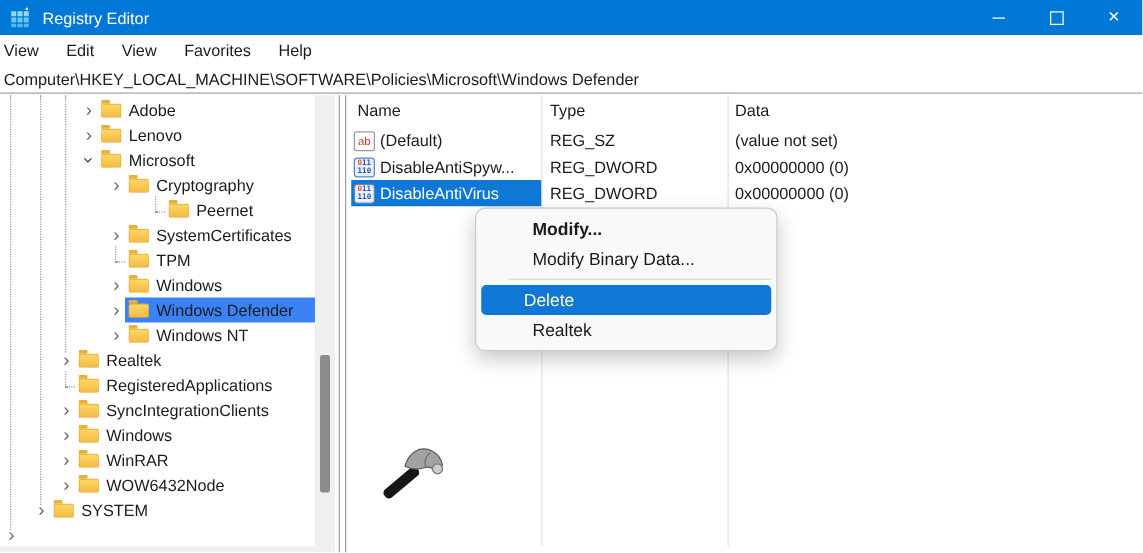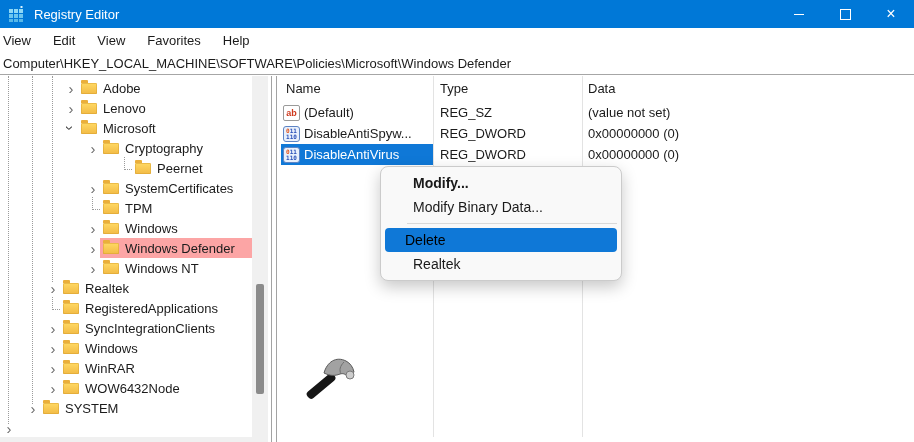--- a/index.html
+++ b/index.html
@@ -34,21 +34,21 @@
   .guide3{left:52px;top:0;height:206px}
   .tree-rows{position:absolute;left:0;top:2px;width:100%}
   .tree-row{height:20px;display:flex;align-items:center;font-size:13px;white-space:nowrap}
   .chev{width:14px;height:16px;flex:0 0 14px;display:flex;align-items:center;justify-content:center;
         color:#6a6a6a;font-size:15px;line-height:1}
   .chev.expanded{transform:rotate(90deg);color:#3c3c3c}
   .elbow{width:14px;height:16px;flex:0 0 14px;position:relative}
   .elbow::before{content:"";position:absolute;left:6px;top:-3px;width:7px;height:12px;
                  border-left:1px dotted #9b9b9b;border-bottom:1px dotted #9b9b9b}
   .row-body{display:flex;align-items:center;height:20px;padding:0 4px 0 3px}
-  .row-body.selected{background:#fca5a5;padding-right:18px}
+  .row-body.selected{background:#3b82f6;padding-right:18px}
   .folder{position:relative;width:16px;height:11px;margin-right:6px;flex:0 0 16px;
           background:linear-gradient(180deg,#ffd964 0%,#f2ba45 100%);
           border-radius:1.5px;box-shadow:inset 0 0 0 0.5px #d7a02f}
   .folder::before{content:"";position:absolute;left:0;top:-2.5px;width:7px;height:3px;
           background:#eaaf3b;border-radius:1px 1px 0 0}
 
   
   .v-scroll{position:absolute;left:252px;top:76px;width:16px;height:361px;background:#f0f0f0}
   .v-thumb{position:absolute;left:4px;top:208px;width:8px;height:110px;background:#8b8b8b;border-radius:2px}
   .h-scroll{position:absolute;left:0;top:437px;width:268px;height:5px;background:#f0f0f0}
@@ -63,35 +63,35 @@
   .col-label{position:absolute;top:5px}
   .col-name{left:8px}.col-type{left:162px}.col-data{left:310px}
   .list-rows{position:absolute;top:26px;left:0;width:100%}
   .list-row{height:21px;position:relative;font-size:13px}
   .cell-name{position:absolute;left:3px;top:0;height:21px;width:152px;display:flex;
              align-items:center;padding-left:2px;box-sizing:border-box;overflow:hidden}
   .cell-name.sel{background:#0f78d7;color:#fff}
   .cell-type{position:absolute;left:162px;top:3px}
   .cell-data{position:absolute;left:310px;top:3px}
   .icon-sz{width:15px;height:14px;margin-right:4px;flex:0 0 15px;border:1px solid #9a9a9a;border-radius:2px;
-           background:#fff;color:#cf3a1e;font-weight:bold;font-size:9px;
+           background:#fff;color:#cf3a1e;font-weight:normal;font-size:9px;
            display:flex;align-items:center;justify-content:center}
   .icon-dword{width:15px;height:14px;margin-right:4px;flex:0 0 15px;border:1px solid #5d84c4;border-radius:3px;
            background:#e8f0fc;display:flex;flex-direction:column;align-items:center;justify-content:center;
            font-family:"DejaVu Sans Mono",monospace;font-size:6px;font-weight:bold;line-height:6px;color:#2a51b8}
   .icon-dword .d1,.icon-dword .d2{display:block}
   .icon-dword .d1::first-letter{color:#e2571f}
 
   
   .context-menu{position:absolute;left:380px;top:166px;width:242px;background:#f9f9f9;
       border:1px solid #cbcbcb;border-radius:8px;box-shadow:0 6px 16px rgba(0,0,0,.22);
       padding:4px 0;box-sizing:border-box;z-index:10;font-size:14px;color:#1a1a1a}
-  .menu-row{height:24px;display:flex;align-items:center;padding-left:32px;box-sizing:border-box}
+  .menu-row{height:24px;display:flex;align-items:center;padding-left:45px;box-sizing:border-box}
   .menu-row.bold{font-weight:bold}
-  .menu-row.highlight{background:#0f78d7;color:#000000;margin:0 4px;border-radius:4px;padding-left:20px}
+  .menu-row.highlight{background:#0f78d7;color:#fef9c3;margin:0 4px;border-radius:4px;padding-left:34px}
   .menu-sep{height:1px;background:#d9d9d9;margin:4px 4px 4px 26px}
 
   
   .hammer{position:absolute;left:300px;top:350px;z-index:8}
 </style>
 </head>
 <body>
 
 <div class="titlebar">
   <span class="app-icon">

